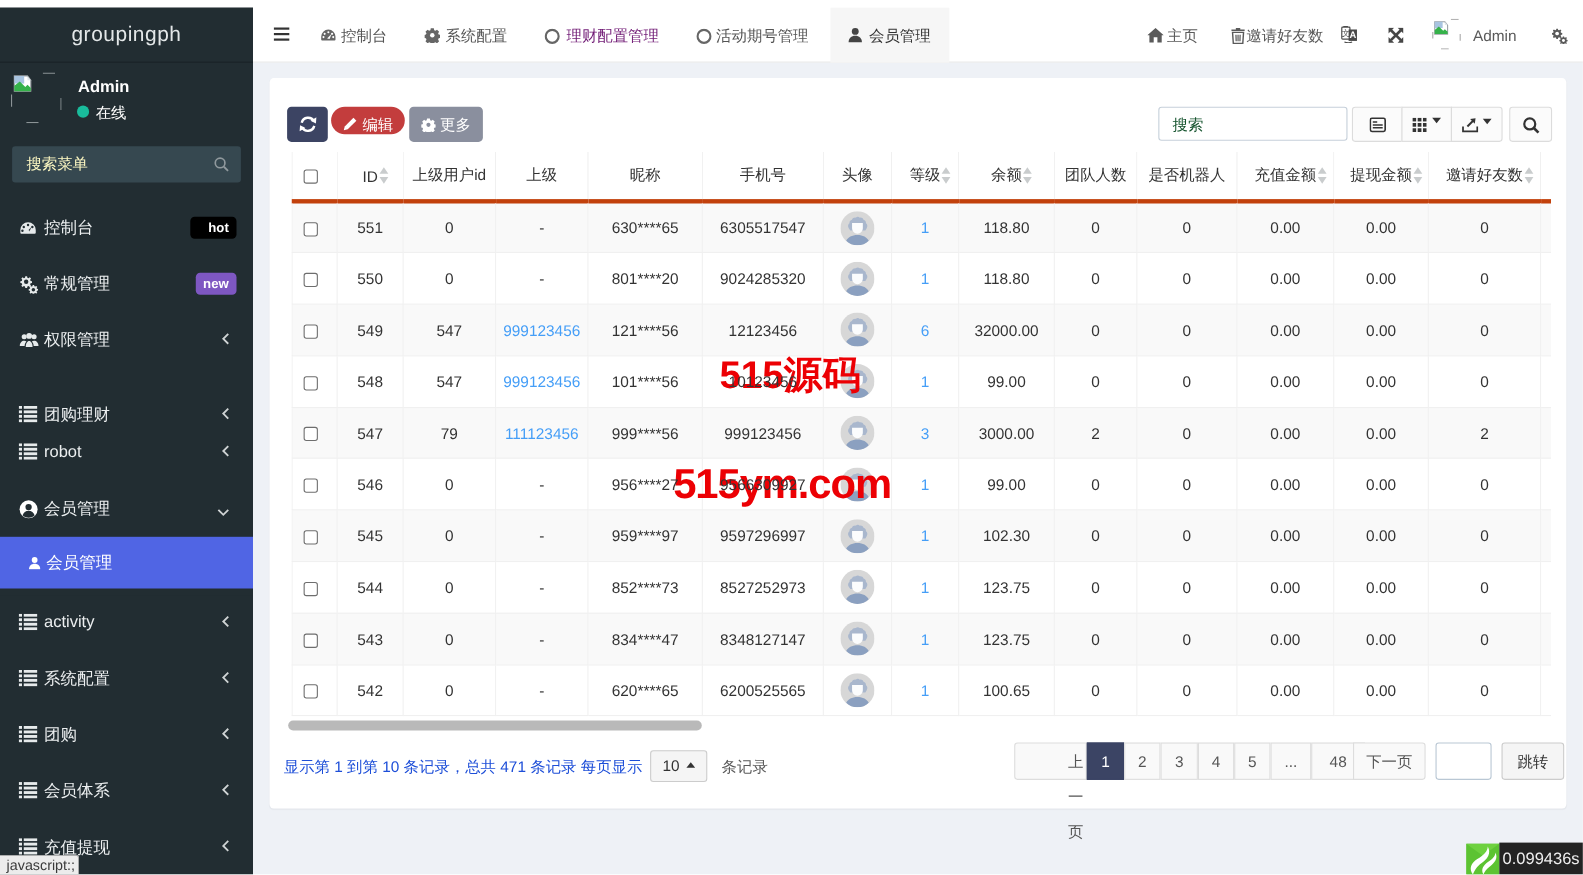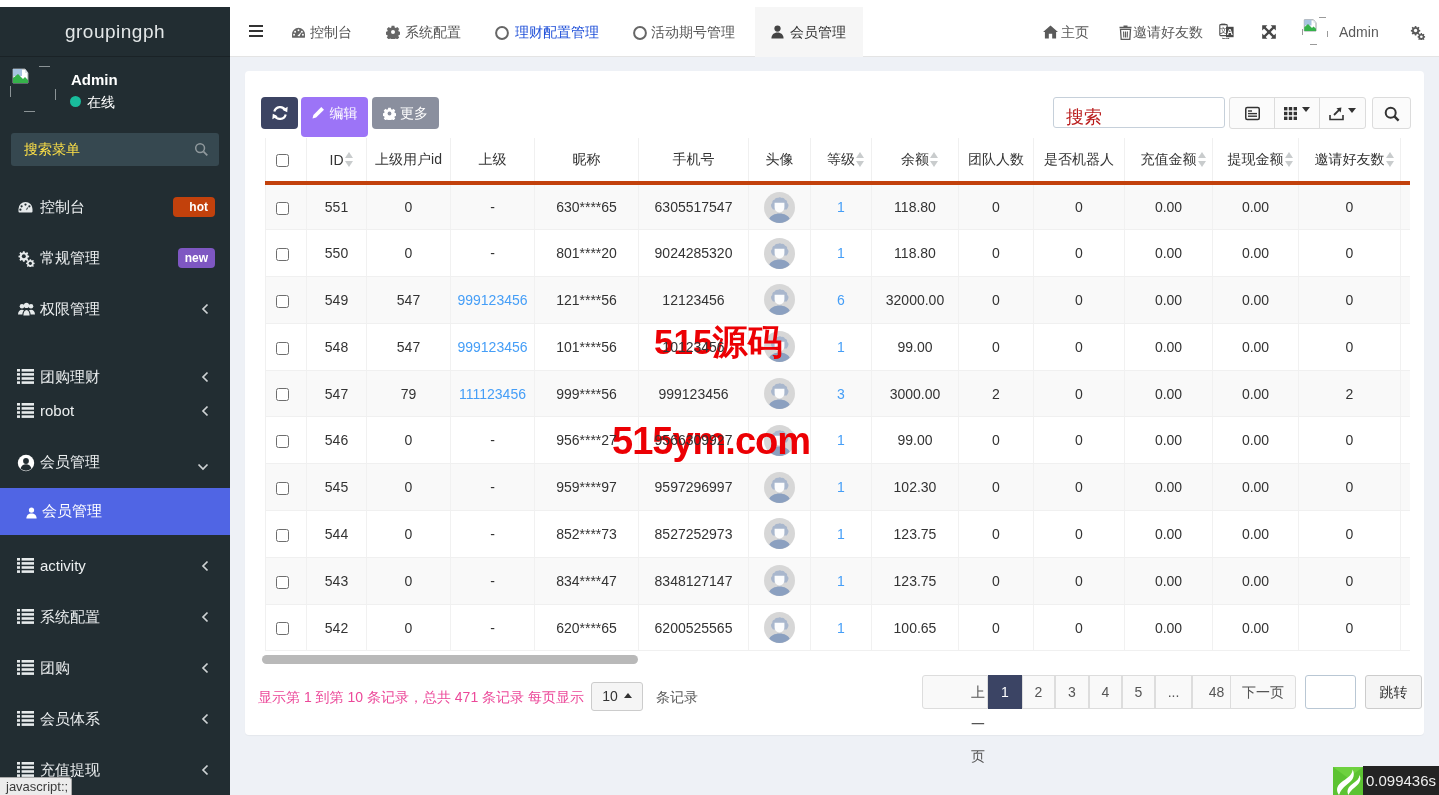--- a/index.html
+++ b/index.html
@@ -9,21 +9,21 @@
 
 
 #sidebar { left:0; top:7px; width:230px; height:788px; background:#222d32; }
 #logo { left:0; top:7px; width:230px; height:50px; line-height:50px; text-align:center;
   color:#e3e7e8; font-size:19px; font-weight:300; letter-spacing:0.5px; background:#222d32;
   border-bottom:1px solid #1a2226; }
 .uname { left:71px; top:71px; color:#fff; font-size:15px; font-weight:bold; }
 .ustatus { left:71px; top:94px; color:#fff; font-size:14px; }
 .dot { left:70px; top:96px; width:11px; height:11px; border-radius:50%; background:#19bc9c; }
 #sform { left:11px; top:133px; width:208px; height:33px; background:#364850; border-radius:3px; }
-#sform .ph { position:absolute; left:13px; top:8px; color:#fde047; font-size:14px; }
+#sform .ph { position:absolute; left:13px; top:8px; color:#fef9c3; font-size:14px; }
 #sform svg { position:absolute; right:10px; top:9px; }
 
 .mitem { left:0; width:230px; height:51px; color:#eceff0; font-size:15px; }
 .mitem .txt { position:absolute; left:40px; top:16px; }
 .mitem .ic { position:absolute; left:17px; top:17px; width:17px; height:17px; }
 .badge { position:absolute; right:15px; top:15px; color:#fff; font-size:12px; font-weight:bold;
   padding:3px 7px; border-radius:4px; }
 .chev { position:absolute; right:21px; top:17px; }
 #subwrap { left:0; top:488px; width:230px; height:53px; background:#222d32; }
 #subactive { left:0; top:488px; width:230px; height:47px; background:#5065e4; color:#fff; font-size:15px; }
@@ -34,44 +34,44 @@
 #navbar { left:230px; top:7px; width:1209px; height:50px; background:#fff; border-bottom:1px solid #e4e4e4; }
 
 
 #content { left:230px; top:57px; width:1209px; height:738px; background:#eef1f6; }
 #card { left:245px; top:71px; width:1179px; height:664px; background:#fff; border-radius:4px;
   box-shadow:0 1px 1px rgba(0,0,0,.04); }
 
 
 .btn { position:absolute; border-radius:4px; color:#fff; font-size:14px; text-align:center; }
 #btn-refresh { left:16px; top:26px; width:37px; height:32px; background:#3c4463; }
-#btn-edit { left:56px; top:26px; width:67px; height:40px; background:#8b5cf6; opacity:0.85; line-height:32px; }
+#btn-edit { left:56px; top:26px; width:67px; height:25px; background:#b91c1c; opacity:0.85; line-height:32px;border-radius:15px; }
 #btn-more { left:127px; top:26px; width:67px; height:32px; background:#6e7486; opacity:0.8; line-height:32px; }
 #srch { left:808px; top:26px; width:172px; height:31px; border:1px solid #c6d0da; border-radius:3px; background:#fff; }
-#srch span { position:absolute; left:12px; top:7px; color:#b91c1c; font-size:18px;font-family:Liberation Serif, serif; }
+#srch span { position:absolute; left:12px; top:7px; color:#14532d; font-size:14px;font-family:Liberation Serif, serif; }
 .tbtn { position:absolute; top:26px; height:32px; background:#fbfbfb; border:1px solid #dcdcdc; }
 
 
 #tblwrap { left:20px; top:67px; width:1145px; height:517px; overflow:hidden; }
 table { border-collapse:collapse; table-layout:fixed; width:1206px; font-size:14px; color:#333; }
 th { height:45px; font-weight:normal; text-align:center; border-right:1px solid #f0f0f0; border-bottom:4px solid #c2410c; position:relative; background:#fff; }
 td { height:46.8px; text-align:center; border-right:1px solid #f1f1f1; border-bottom:1px solid #f0f0f0; }
 tr.odd td { background:#f9f9f9; }
 th:first-child, td:first-child { border-left:1px solid #f0f0f0; padding-right:7px; }
 a.lk { color:#459ef7; text-decoration:none; }
 .ct { position:relative; z-index:3; }
 .sort { position:absolute; width:8px; height:15px; margin-top:-8px; top:50%; margin-left:1px; }
 .sort:after { content:""; position:absolute; left:0; top:0; border:4px solid transparent; border-top-width:0; border-bottom:6px solid #c9cccd; }
 .sort:before { content:""; position:absolute; left:0; bottom:0; border:4px solid transparent; border-bottom-width:0; border-top:6px solid #c9cccd; }
 .cb { width:13px; height:13px; border:1.5px solid #6e6e6e; border-radius:2.5px; background:#fff; display:inline-block; vertical-align:middle; }
 
 #hscroll { left:17px; top:584px; width:376px; height:9px; border-radius:5px; background:#b9b9b9; }
 
 
-#foot-l { left:13px; top:618px; font-size:14px; color:#ec4899;text-align:right; }
+#foot-l { left:13px; top:618px; font-size:14px; color:#1d4ed8;text-align:right; }
 #pgsize { left:346px; top:611px; width:52px; height:29px; background:#f5f5f5; border:1px solid #ccc; border-radius:3px; color:#333; font-size:14px; text-align:center; line-height:27px; }
 #foot-l2 { left:411px; top:618px; font-size:14px; color:#5a5a5a; }
 .pgn { position:absolute; top:604px; height:34px; background:#f9f9f9; border:1px solid #ddd; color:#555; font-size:14px; text-align:center; line-height:32px; }
 #pg-in { left:1060px; top:604px; width:51px; height:34px; border:1px solid #b9c7d4; border-radius:3px; background:#fff; }
 #pg-go { left:1120px; top:604px; width:57px; height:34px; background:#f5f5f5; border:1px solid #ccc; border-radius:3px; color:#333; font-size:14px; text-align:center; line-height:32px; }
 
 
 #wm1 { left:654px; top:325px; color:#ec0004; font-size:35px; font-weight:bold; z-index:2; line-height:34px; }
 #wm2 { left:612px; top:422px; color:#ec0004; font-size:38px; font-weight:bold; z-index:2; line-height:38px; letter-spacing:-1px; }
 
@@ -120,21 +120,21 @@
     <span class="ic"><svg width="17" height="17" viewBox="0 0 17 17">
         <path d="M8.5 3 A7 7 0 0 0 1.5 10 L1.5 12.5 a1 1 0 0 0 1 1 L14.5 13.5 a1 1 0 0 0 1-1 L15.5 10 A7 7 0 0 0 8.5 3 Z" fill="#e6eaeb"></path>
         <circle cx="8.5" cy="5.6" r="1.1" fill="#222d32"></circle>
         <circle cx="4.6" cy="7.3" r="1.1" fill="#222d32"></circle>
         <circle cx="12.4" cy="7.3" r="1.1" fill="#222d32"></circle>
         <circle cx="3.4" cy="10.7" r="1.1" fill="#222d32"></circle>
         <path d="M7.4 11.7 L11.8 7.2 L9.6 11.7 Z" fill="#222d32"></path>
         <circle cx="8.5" cy="11.5" r="1.5" fill="#e6eaeb"></circle>
       </svg></span>
     <span class="txt">控制台</span>
-    <span class="badge" style="background:#c2410c;padding-left:16px;">hot</span>
+    <span class="badge" style="background:#000000;padding-left:16px;">hot</span>
   </div>
 <div class="abs mitem" style="top:233px;">
     <span class="ic"><svg width="18" height="17" viewBox="0 0 18 17">
         <g fill="#e6eaeb">
           <path d="M6 1.2 l1.6 0 .3 1.3 1 .4 1.2-.8 1.1 1.1 -.8 1.2 .4 1 1.3.3 0 1.6 -1.3.3 -.4 1 .8 1.2 -1.1 1.1 -1.2-.8 -1 .4 -.3 1.3 -1.6 0 -.3-1.3 -1-.4 -1.2.8 -1.1-1.1 .8-1.2 -.4-1 -1.3-.3 0-1.6 1.3-.3 .4-1 -.8-1.2 1.1-1.1 1.2.8 1-.4 z"></path>
           <circle cx="6.8" cy="6.2" r="2" fill="#222d32"></circle>
           <path d="M12.7 9.2 l1.3 0 .25 1 .8.35 .95-.65 .9.9 -.65.95 .35.8 1 .25 0 1.3 -1 .25 -.35.8 .65.95 -.9.9 -.95-.65 -.8.35 -.25 1 -1.3 0 -.25-1 -.8-.35 -.95.65 -.9-.9 .65-.95 -.35-.8 -1-.25 0-1.3 1-.25 .35-.8 -.65-.95 .9-.9 .95.65 .8-.35 z"></path>
           <circle cx="13.35" cy="13.35" r="1.6" fill="#222d32"></circle>
         </g>
       </svg></span>
@@ -319,21 +319,21 @@
     </svg></div>
 <div class="abs" style="left:310px; top:24px; color:#555; font-size:14px;">控制台</div>
 <div class="abs" style="left:386px; top:25px;"><svg width="14" height="14" viewBox="0 0 18 18">
       <path d="M7.2 1 l3.6 0 .4 2.1 1.5.6 1.8-1.2 2.5 2.5 -1.2 1.8 .6 1.5 2.1.4 0 3.6 -2.1.4 -.6 1.5 1.2 1.8 -2.5 2.5 -1.8-1.2 -1.5.6 -.4 2.1 -3.6 0 -.4-2.1 -1.5-.6 -1.8 1.2 -2.5-2.5 1.2-1.8 -.6-1.5 -2.1-.4 0-3.6 2.1-.4 .6-1.5 -1.2-1.8 2.5-2.5 1.8 1.2 1.5-.6 z" fill="#666"></path>
       <circle cx="9" cy="9" r="2.6" fill="#fff"></circle>
     </svg></div>
 <div class="abs" style="left:405px; top:24px; color:#555; font-size:14px;">系统配置</div>
 <div class="abs" style="left:495px; top:26px;"><svg width="14" height="14" viewBox="0 0 14 14">
       <circle cx="7" cy="7" r="5.9" fill="none" stroke="#666" stroke-width="2"></circle>
     </svg></div>
-<div class="abs" style="left:515px; top:24px; color:#1d4ed8; font-size:14px;text-align:center;">理财配置管理</div>
+<div class="abs" style="left:515px; top:24px; color:#701a75; font-size:14px;text-align:center;">理财配置管理</div>
 <div class="abs" style="left:633px; top:26px;"><svg width="14" height="14" viewBox="0 0 14 14">
       <circle cx="7" cy="7" r="5.9" fill="none" stroke="#666" stroke-width="2"></circle>
     </svg></div>
 <div class="abs" style="left:651px; top:24px; color:#555; font-size:14px;">活动期号管理</div>
 <div class="abs" style="left:755px; top:7px; width:108px; height:50px; background:#f6f6f6;"></div>
 <div class="abs" style="left:771px; top:25px;"><svg width="13" height="14" viewBox="0 0 15 16">
       <circle cx="7.5" cy="4" r="3.6" fill="#444"></circle>
       <path d="M0.5 15.5 c0-4.2 2.9-6.8 7-6.8 s7 2.6 7 6.8 z" fill="#444"></path>
     </svg></div>
 <div class="abs" style="left:790px; top:24px; color:#333; font-size:14px;">会员管理</div>

